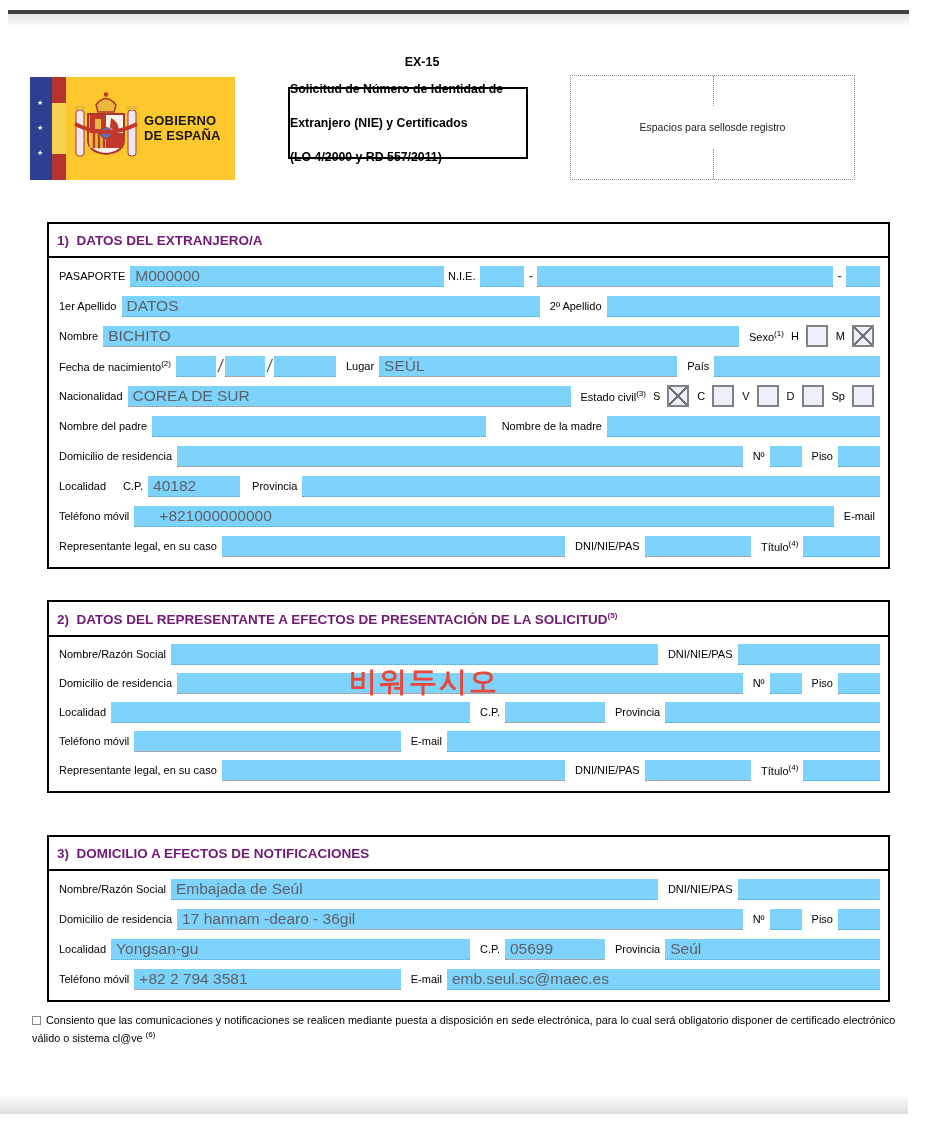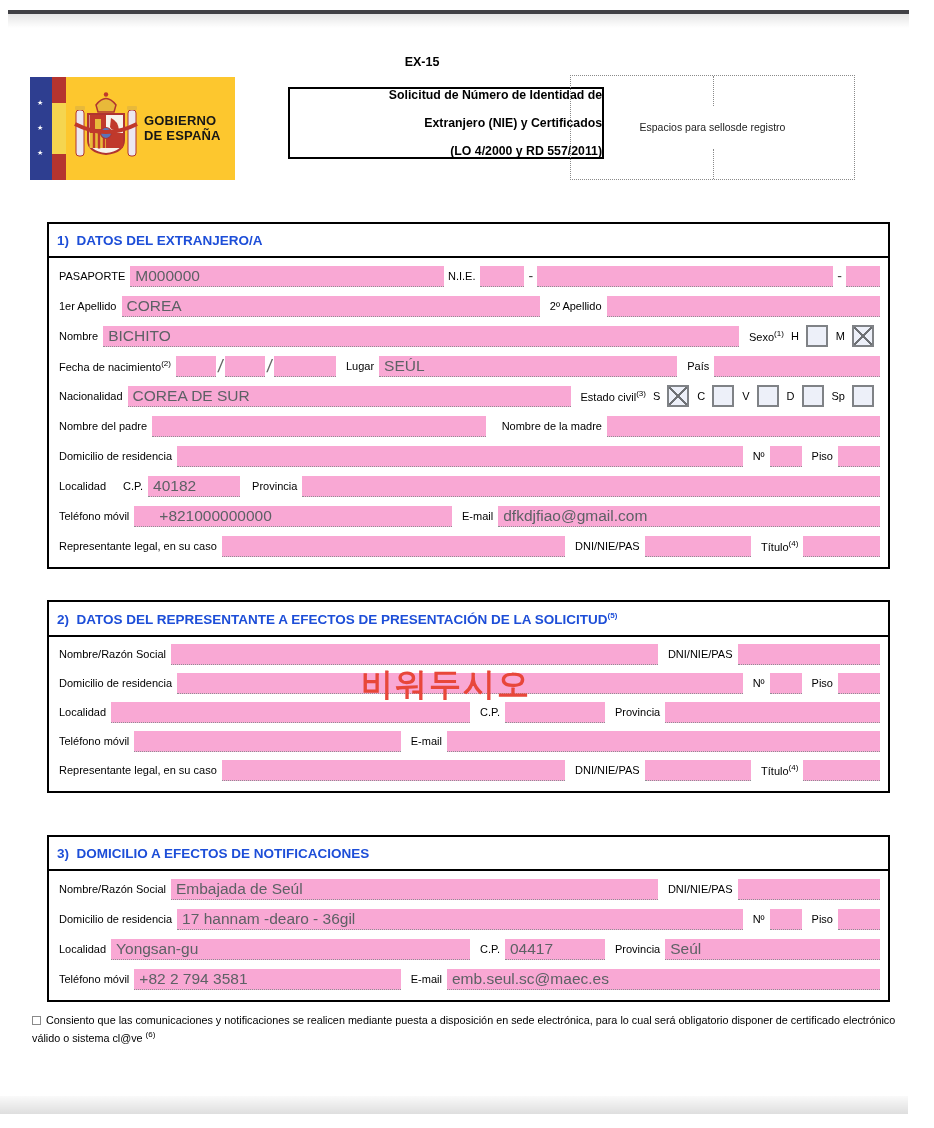--- a/index.html
+++ b/index.html
@@ -19,51 +19,51 @@
   .logo-blue { width:22px; background:#2e3e90; position:relative; }
   .logo-blue .star { position:absolute; color:#fff; font-size:7px; left:7px; }
   .logo-flag { width:14px; display:flex; flex-direction:column; }
   .logo-flag .fr { flex:1; background:#b5342f; }
   .logo-flag .fy { flex:2; background:#f5d54f; }
   .logo-yellow { flex:1; background:#fdc72e; display:flex; align-items:center; padding-left:8px; }
   .logo-text { font-weight:bold; font-size:13px; line-height:1.1; color:#171717; letter-spacing:0.2px; margin-left:6px; }
 
   
   .ex15 { position:absolute; left:288px; top:55px; width:268px; text-align:center; font-weight:bold; font-size:12.5px; color:#000; }
-  .title-box { position:absolute; left:288px; top:87px; width:316px; height:72px; border:2.5px solid #000;
-    display:flex; flex-direction:column; align-items:flex-end; justify-content:center; gap:14px; }
+  .title-box { position:absolute; left:288px; top:87px; width:240px; height:72px; border:2.5px solid #000;
+    display:flex; flex-direction:column; align-items:flex-start; justify-content:center; gap:20px; }
   .title-box div { font-weight:bold; font-size:12.3px; color:#000; text-align:center; }
 
   
   .stamp-box { position:absolute; left:570px; top:75px; width:285px; height:105px; border:1px dotted #8a8a8a;
     display:flex; flex-direction:row; align-items:center; justify-content:center; }
   .stamp-box .vline-top { position:absolute; left:50%; top:0; height:30px; border-left:1px dotted #8a8a8a; }
   .stamp-box .vline-bottom { position:absolute; left:50%; bottom:0; height:30px; border-left:1px dotted #8a8a8a; }
   .stamp-box div { font-size:10.5px; color:#222; line-height:1.45; }
 
   
   .section { position:absolute; left:47px; width:843px; border:2px solid #000; background:#fff; }
-  .sec-head { border-bottom:2px solid #000; font-weight:bold; font-size:13.5px; padding:9px 10px 8px 8px; color:#1d4ed8; white-space:pre; }
+  .sec-head { border-bottom:2px solid #000; font-weight:bold; font-size:13.5px; padding:9px 10px 8px 8px; color:#701a75; white-space:pre; }
   .sec-body { padding:3px 8px 6px; }
   .row { display:flex; align-items:center; height:30px; }
   .row29 { height:29px; }
   .lbl { font-size:11px; color:#000; margin:0 5px 0 2px; white-space:nowrap; flex:none; }
-  .field { background:#f9a8d4; border-bottom:1px dotted #8f8f94; height:21px; display:flex; align-items:center; padding:0 5px; min-width:0; }
+  .field { background:#7dd3fc; border-bottom:1px dotted #8f8f94; height:21px; display:flex; align-items:center; padding:0 5px; min-width:0; }
   .val { font-size:15.5px; color:#5d6165; white-space:pre; overflow:hidden; }
   .sep { font-size:14px; color:#444; margin:0 4px; flex:none; }
   .slash { font-size:18px; color:#666; margin:0 2px; flex:none; transform:skewX(-8deg); }
   sup { font-size:8px; vertical-align:super; }
 
   .cb { width:22px; height:22px; border:2px solid #7f8286; background:#edf0f9; margin:0 6px 0 2px; flex:none; }
   .cb.checked { background-image:
       linear-gradient(to top right, transparent 46%, #6e7175 46%, #6e7175 54%, transparent 54%),
       linear-gradient(to bottom right, transparent 46%, #6e7175 46%, #6e7175 54%, transparent 54%); }
 
   
-  .overlay-red { position:absolute; left:312px; top:66px; font-size:32px; font-weight:bold; color:#e8473a;
+  .overlay-red { position:absolute; left:300px; top:66px; font-size:28px; font-weight:bold; color:#e8473a;
     font-family:"DejaVu Sans",sans-serif; letter-spacing:2px; line-height:1; z-index:5;text-align:center; }
 
   
   .consent { position:absolute; left:32px; top:1012px; width:866px; font-size:10.8px; line-height:1.55; color:#000; }
   .consent-box { display:inline-block; width:9px; height:9px; border:1px solid #8a8a8a; margin-right:5px; background:#fff; vertical-align:-1px; }
 </style>
 </head>
 <body>
 
 <div class="sheet">
@@ -131,21 +131,21 @@
         <span class="lbl" style="margin-left:4px">N.I.E.</span>
         <div class="field" style="width:44px"></div>
         <span class="sep">-</span>
         <div class="field" style="flex:2.45"></div>
         <span class="sep">-</span>
         <div class="field" style="width:34px"></div>
       </div>
       <div class="row">
         <span class="lbl">1er Apellido</span>
         <div class="field" style="flex:1.55">
-            <span class="val">COREA</span>
+            <span class="val">DATOS</span>
           </div>
         <span class="lbl" style="margin-left:10px">2º Apellido</span>
         <div class="field" style="flex:1"></div>
       </div>
       <div class="row">
         <span class="lbl">Nombre</span>
         <div class="field" style="flex:1">
             <span class="val">BICHITO</span>
           </div>
         <span class="lbl" style="margin-left:10px"><span>Sexo</span><sup>(1)</sup></span>
@@ -207,23 +207,20 @@
           </div>
         <span class="lbl" style="margin-left:12px">Provincia</span>
         <div class="field" style="flex:1"></div>
       </div>
       <div class="row">
         <span class="lbl">Teléfono móvil</span>
         <div class="field" style="flex:1.2">
             <span class="val" style="padding-left:20px">+821000000000</span>
           </div>
         <span class="lbl" style="margin-left:10px">E-mail</span>
-        <div class="field" style="flex:1.45">
-            <span class="val">dfkdjfiao@gmail.com</span>
-          </div>
       </div>
       <div class="row">
         <span class="lbl">Representante legal, en su caso</span>
         <div class="field" style="flex:1.9"></div>
         <span class="lbl" style="margin-left:10px">DNI/NIE/PAS</span>
         <div class="field" style="flex:0.55"></div>
         <span class="lbl" style="margin-left:10px"><span>Título</span><sup>(4)</sup></span>
         <div class="field" style="flex:0.38"></div>
       </div>
     </div>
@@ -293,21 +290,21 @@
         <span class="lbl" style="margin-left:10px">Piso</span>
         <div class="field" style="width:42px"></div>
       </div>
       <div class="row">
         <span class="lbl">Localidad</span>
         <div class="field" style="flex:2.3">
             <span class="val">Yongsan-gu</span>
           </div>
         <span class="lbl" style="margin-left:10px">C.P.</span>
         <div class="field" style="width:100px">
-            <span class="val">04417</span>
+            <span class="val">05699</span>
           </div>
         <span class="lbl" style="margin-left:10px">Provincia</span>
         <div class="field" style="flex:1.35">
             <span class="val">Seúl</span>
           </div>
       </div>
       <div class="row">
         <span class="lbl">Teléfono móvil</span>
         <div class="field" style="flex:1">
             <span class="val">+82 2 794 3581</span>

